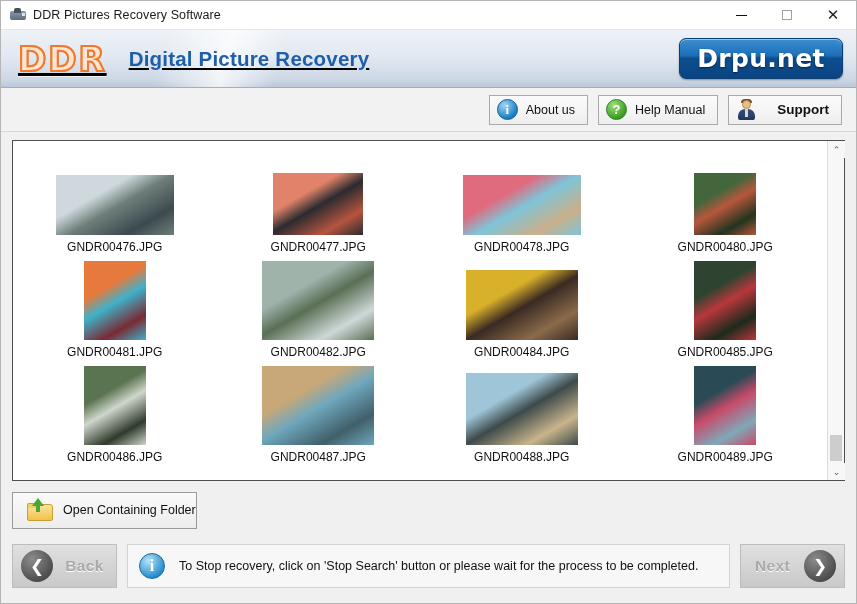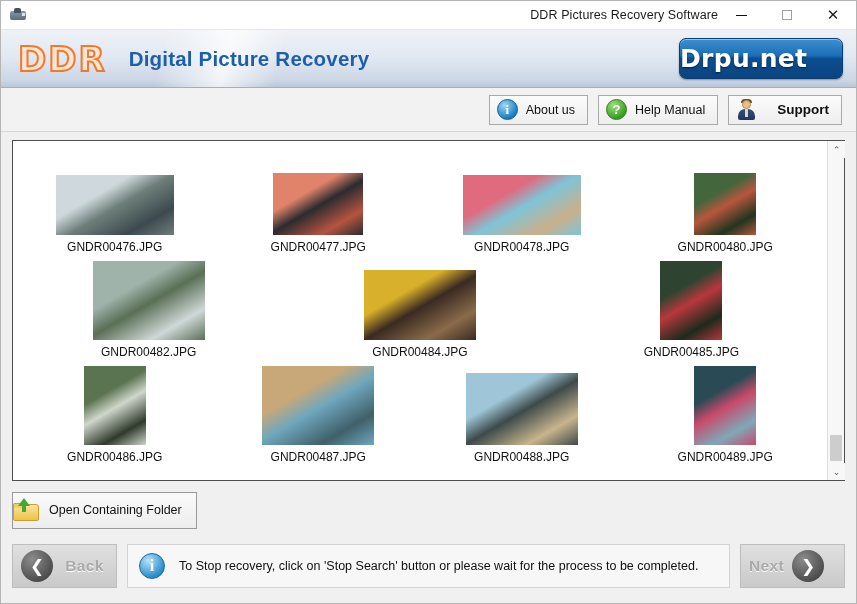--- a/index.html
+++ b/index.html
@@ -44,41 +44,42 @@
     background: #46525f; border-radius: 2px 2px 0 0;
   }
   .app-icon .cam-flash {
     position: absolute; left: 12px; top: 6px;
     width: 3px; height: 3px; background: #d8e4f0;
   }
   .titlebar .title-text {
     font-size: 12.5px; color: #1b1b1b;
     letter-spacing: 0.1px;
     flex: 1 1 auto;
-    white-space: nowrap; overflow: hidden; text-align: right;
+    white-space: nowrap; overflow: hidden;
   }
   .win-controls { display: flex; height: 29px; flex: 0 0 auto; }
   .win-btn {
     width: 46px; height: 29px;
     display: flex; align-items: center; justify-content: center;
     font-size: 12px; color: #111;
   }
   .glyph-min { width: 11px; height: 1px; background: #111; }
   .glyph-max { width: 10px; height: 10px; border: 1px solid #a0a0a0; }
   .glyph-close { font-size: 15px; line-height: 1; color:#1b1b1b; font-family:"DejaVu Sans", sans-serif; }
 
   
   .header {
     height: 58px;
     flex: 0 0 auto;
     position: relative;
     background: linear-gradient(180deg, #eef2f7 0%, #e2e9f2 45%, #ccd7e5 88%, #b9c7d8 100%);
     border-bottom: 1px solid #9fb0c4;
     display: flex; align-items: center;
     overflow: hidden;
+    text-decoration: underline;
   }
   .header:before {
     content:""; position:absolute; left:-40px; top:-60px;
     width: 520px; height: 130px;
     background: linear-gradient(110deg, rgba(255,255,255,0) 40%, rgba(255,255,255,.75) 52%, rgba(255,255,255,0) 62%);
     transform: rotate(-6deg);
   }
   .logo-ddr {
     margin-left: 17px;
     font-family: "DejaVu Sans", sans-serif;
@@ -97,21 +98,21 @@
     position: relative; z-index: 2;
     letter-spacing: .2px;
   }
   .brand-badge {
     position: absolute; right: 13px; top: 8px;
     width: 164px; height: 41px;
     border-radius: 7px;
     background: linear-gradient(180deg,#3d8fd0 0%, #1d6fb8 42%, #0d4e90 50%, #0a4481 100%);
     border: 1px solid #0b3f73;
     box-shadow: 0 1px 2px rgba(0,0,0,.35), inset 0 1px 0 rgba(255,255,255,.45);
-    display: flex; align-items: center; justify-content: flex-start;
+    display: flex; align-items: center; justify-content: center;
     z-index: 3;
   }
   .brand-badge span {
     color: #fff; font-size: 25px; font-weight: bold;
     font-family: "DejaVu Sans", sans-serif;
     letter-spacing: .3px;
     text-shadow: 0 1px 2px rgba(0,0,0,.55);
   }
 
   
@@ -243,20 +244,21 @@
   }
   .btn-std {
     background: linear-gradient(#fafafa,#ededed);
     border: 1px solid #999999;
     display: flex; align-items: center;
     cursor: pointer;
     font-size: 12.5px; color: #111;
   }
   .btn-openfolder {
     width: 185px; height: 37px;
+    padding-left: 14px;
   }
   .folder-ico { width: 26px; height: 22px; position: relative; margin-right: 10px; flex:0 0 auto; }
   .folder-ico .back {
     position:absolute; left:0; bottom:0; width:26px; height:17px;
     background: linear-gradient(#fbe3a0,#efc349);
     border:1px solid #c9a02f; border-radius: 2px 3px 2px 2px;
   }
   .folder-ico .tab {
     position:absolute; left:0; bottom:13px; width:12px; height:5px;
     background:#f3ce61; border:1px solid #c9a02f; border-bottom:none;
@@ -298,21 +300,21 @@
   }
   .nav-btn .lbl {
     flex: 1 1 auto;
     text-align: center;
     font-size: 15.5px; font-weight: bold;
     color: #a9a9a9;
     text-shadow: 0 1px 0 #fff;
     letter-spacing: .3px;
   }
   .nav-btn.back { padding-left: 8px; }
-  .nav-btn.next { padding-right: 20px; }
+  .nav-btn.next { padding-right: 8px; }
   .hint-box {
     flex: 1 1 auto; height: 44px;
     background: #f7f7f7;
     border: 1px solid #d3d3d3;
     display: flex; align-items: center;
     padding-left: 11px;
   }
   .hint-ico {
     width: 26px; height: 26px; border-radius: 50%;
     background: radial-gradient(circle at 35% 28%, #b9e3f8, #2f91cd 68%, #176a9f);
@@ -393,20 +395,24 @@
               <div class="thumb-img" style="width: 118px; height: 60px; background: linear-gradient(150deg, rgb(224, 107, 126) 0%, rgb(224, 107, 126) 34%, rgb(127, 196, 216) 52%, rgb(201, 176, 138) 78%, rgb(127, 196, 216) 100%);"></div>
               <div class="thumb-label">GNDR00478.JPG</div>
             </div>
             <div class="thumb-cell">
               <div class="thumb-img" style="width: 62px; height: 62px; background: linear-gradient(150deg, rgb(68, 102, 60) 0%, rgb(68, 102, 60) 34%, rgb(183, 86, 60) 52%, rgb(34, 53, 31) 78%, rgb(183, 86, 60) 100%);"></div>
               <div class="thumb-label">GNDR00480.JPG</div>
             </div>
           </div>
           <div class="thumb-row">
             <div class="thumb-cell">
+              <div class="thumb-img" style="width: 62px; height: 79px; background: linear-gradient(150deg, rgb(232, 121, 60) 0%, rgb(232, 121, 60) 34%, rgb(63, 177, 201) 52%, rgb(122, 42, 51) 78%, rgb(63, 177, 201) 100%);"></div>
+              <div class="thumb-label">GNDR00481.JPG</div>
+            </div>
+            <div class="thumb-cell">
               <div class="thumb-img" style="width: 112px; height: 79px; background: linear-gradient(150deg, rgb(159, 179, 171) 0%, rgb(159, 179, 171) 34%, rgb(90, 111, 85) 52%, rgb(207, 216, 216) 78%, rgb(90, 111, 85) 100%);"></div>
               <div class="thumb-label">GNDR00482.JPG</div>
             </div>
             <div class="thumb-cell">
               <div class="thumb-img" style="width: 112px; height: 70px; background: linear-gradient(150deg, rgb(216, 176, 42) 0%, rgb(216, 176, 42) 34%, rgb(58, 42, 34) 52%, rgb(138, 107, 74) 78%, rgb(58, 42, 34) 100%);"></div>
               <div class="thumb-label">GNDR00484.JPG</div>
             </div>
             <div class="thumb-cell">
               <div class="thumb-img" style="width: 62px; height: 79px; background: linear-gradient(150deg, rgb(47, 68, 48) 0%, rgb(47, 68, 48) 34%, rgb(184, 55, 60) 52%, rgb(29, 42, 28) 78%, rgb(184, 55, 60) 100%);"></div>
               <div class="thumb-label">GNDR00485.JPG</div>

